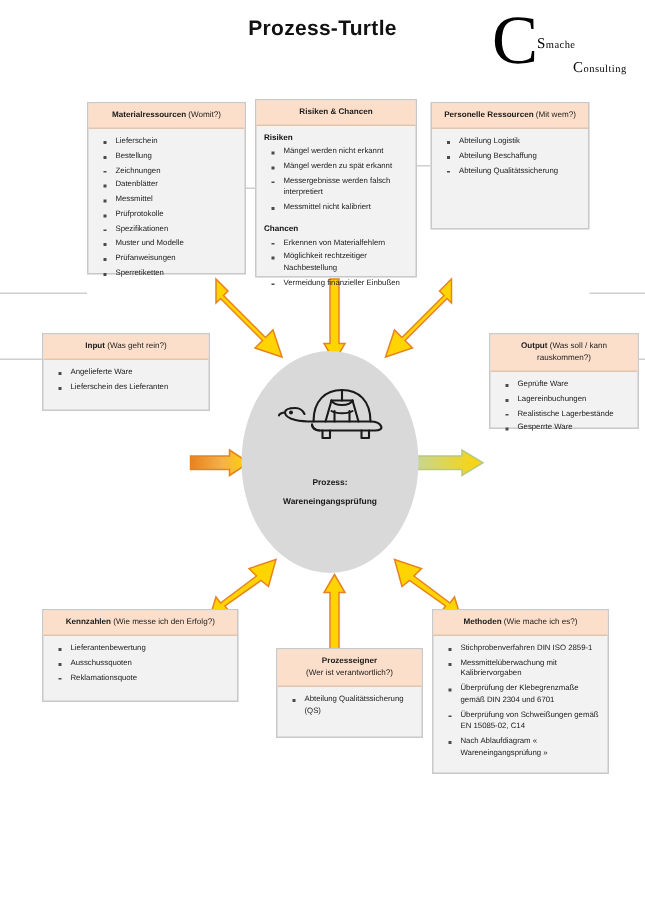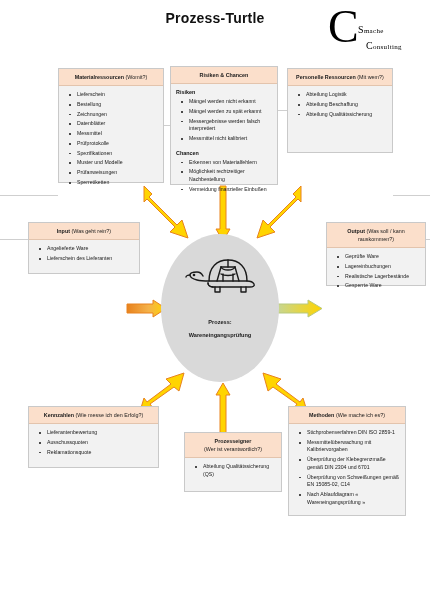--- a/index.html
+++ b/index.html
@@ -31,21 +31,21 @@
     font-family:"Liberation Serif", serif;
     font-size:46px; line-height:46px; color:#000;
   }
   .logo .w1{
     position:absolute; left:32px; top:16px;
     font-family:"Liberation Serif", serif;
     font-size:7px; letter-spacing:.3px; color:#000;
   }
   .logo .w1 .drop{ font-size:10px; }
   .logo .w2{
-    position:absolute; left:40px; top:32px;
+    position:absolute; left:56px; top:32px;
     font-family:"Liberation Serif", serif;
     font-size:7px; letter-spacing:.3px; color:#000;
   }
   .logo .w2 .drop{ font-size:10px; }
 
   
   .card{
     position:absolute;
     background:#f2f2f2;
     border:1px solid #c9c9c9;

